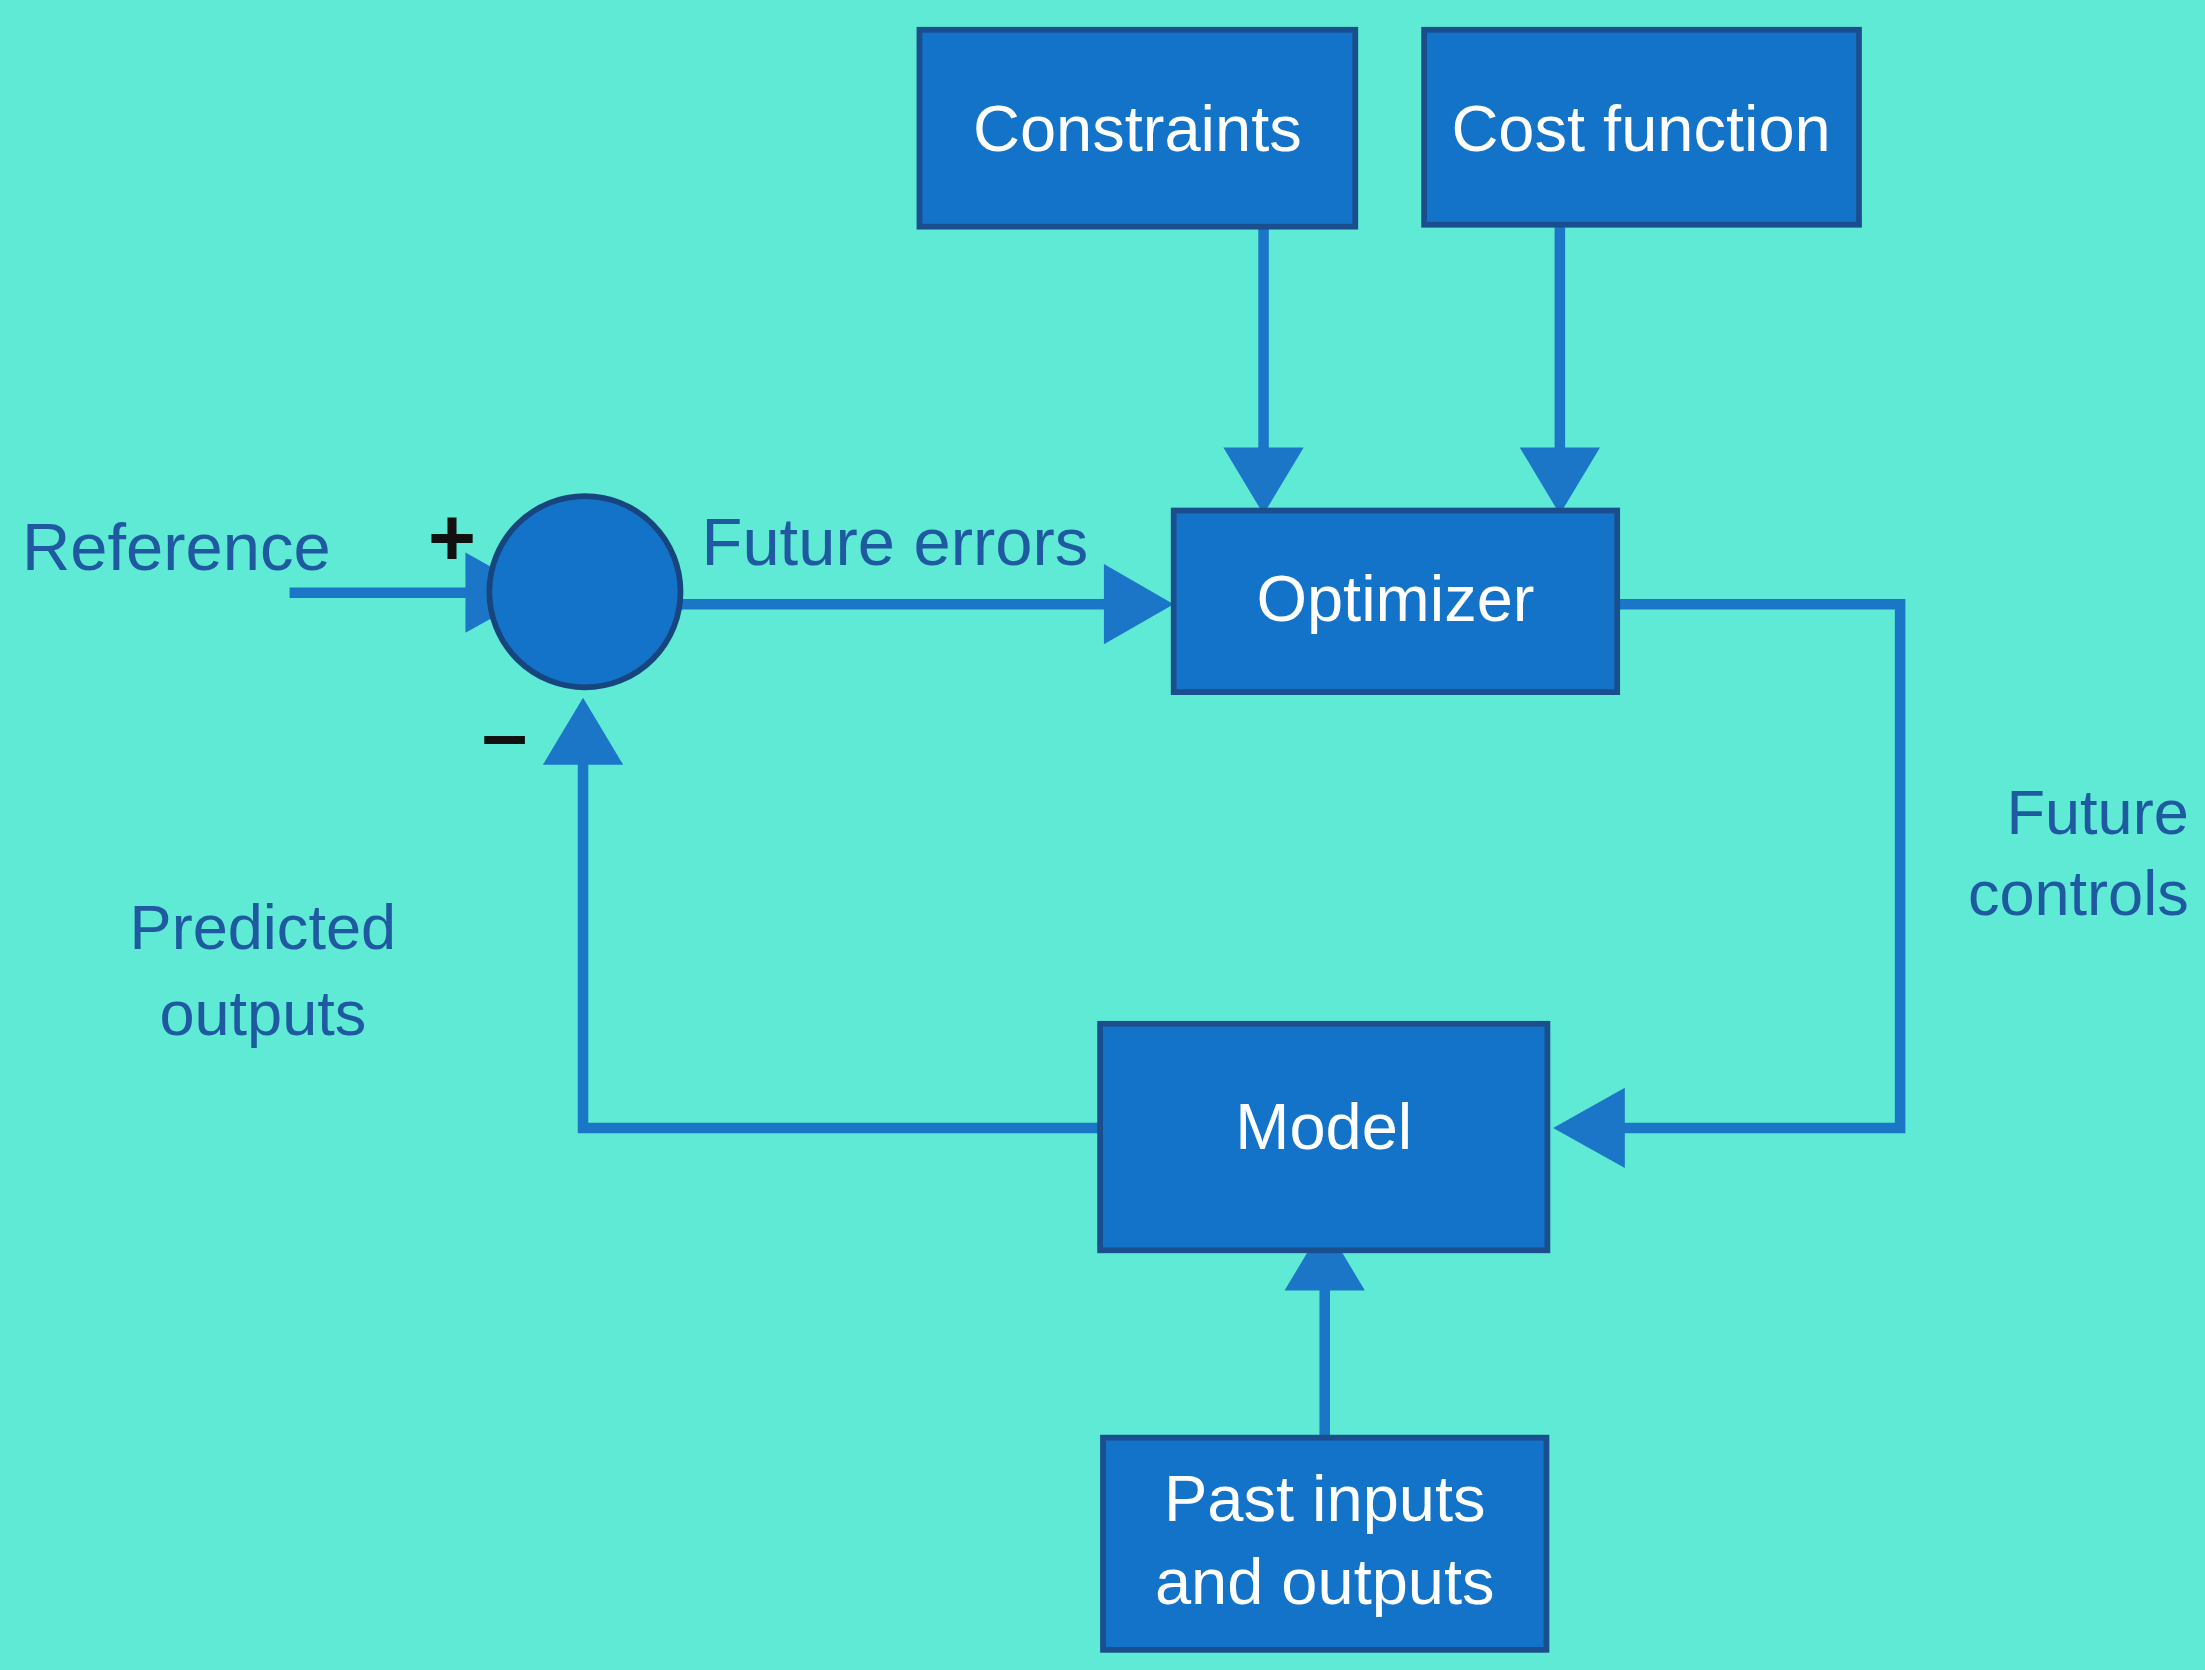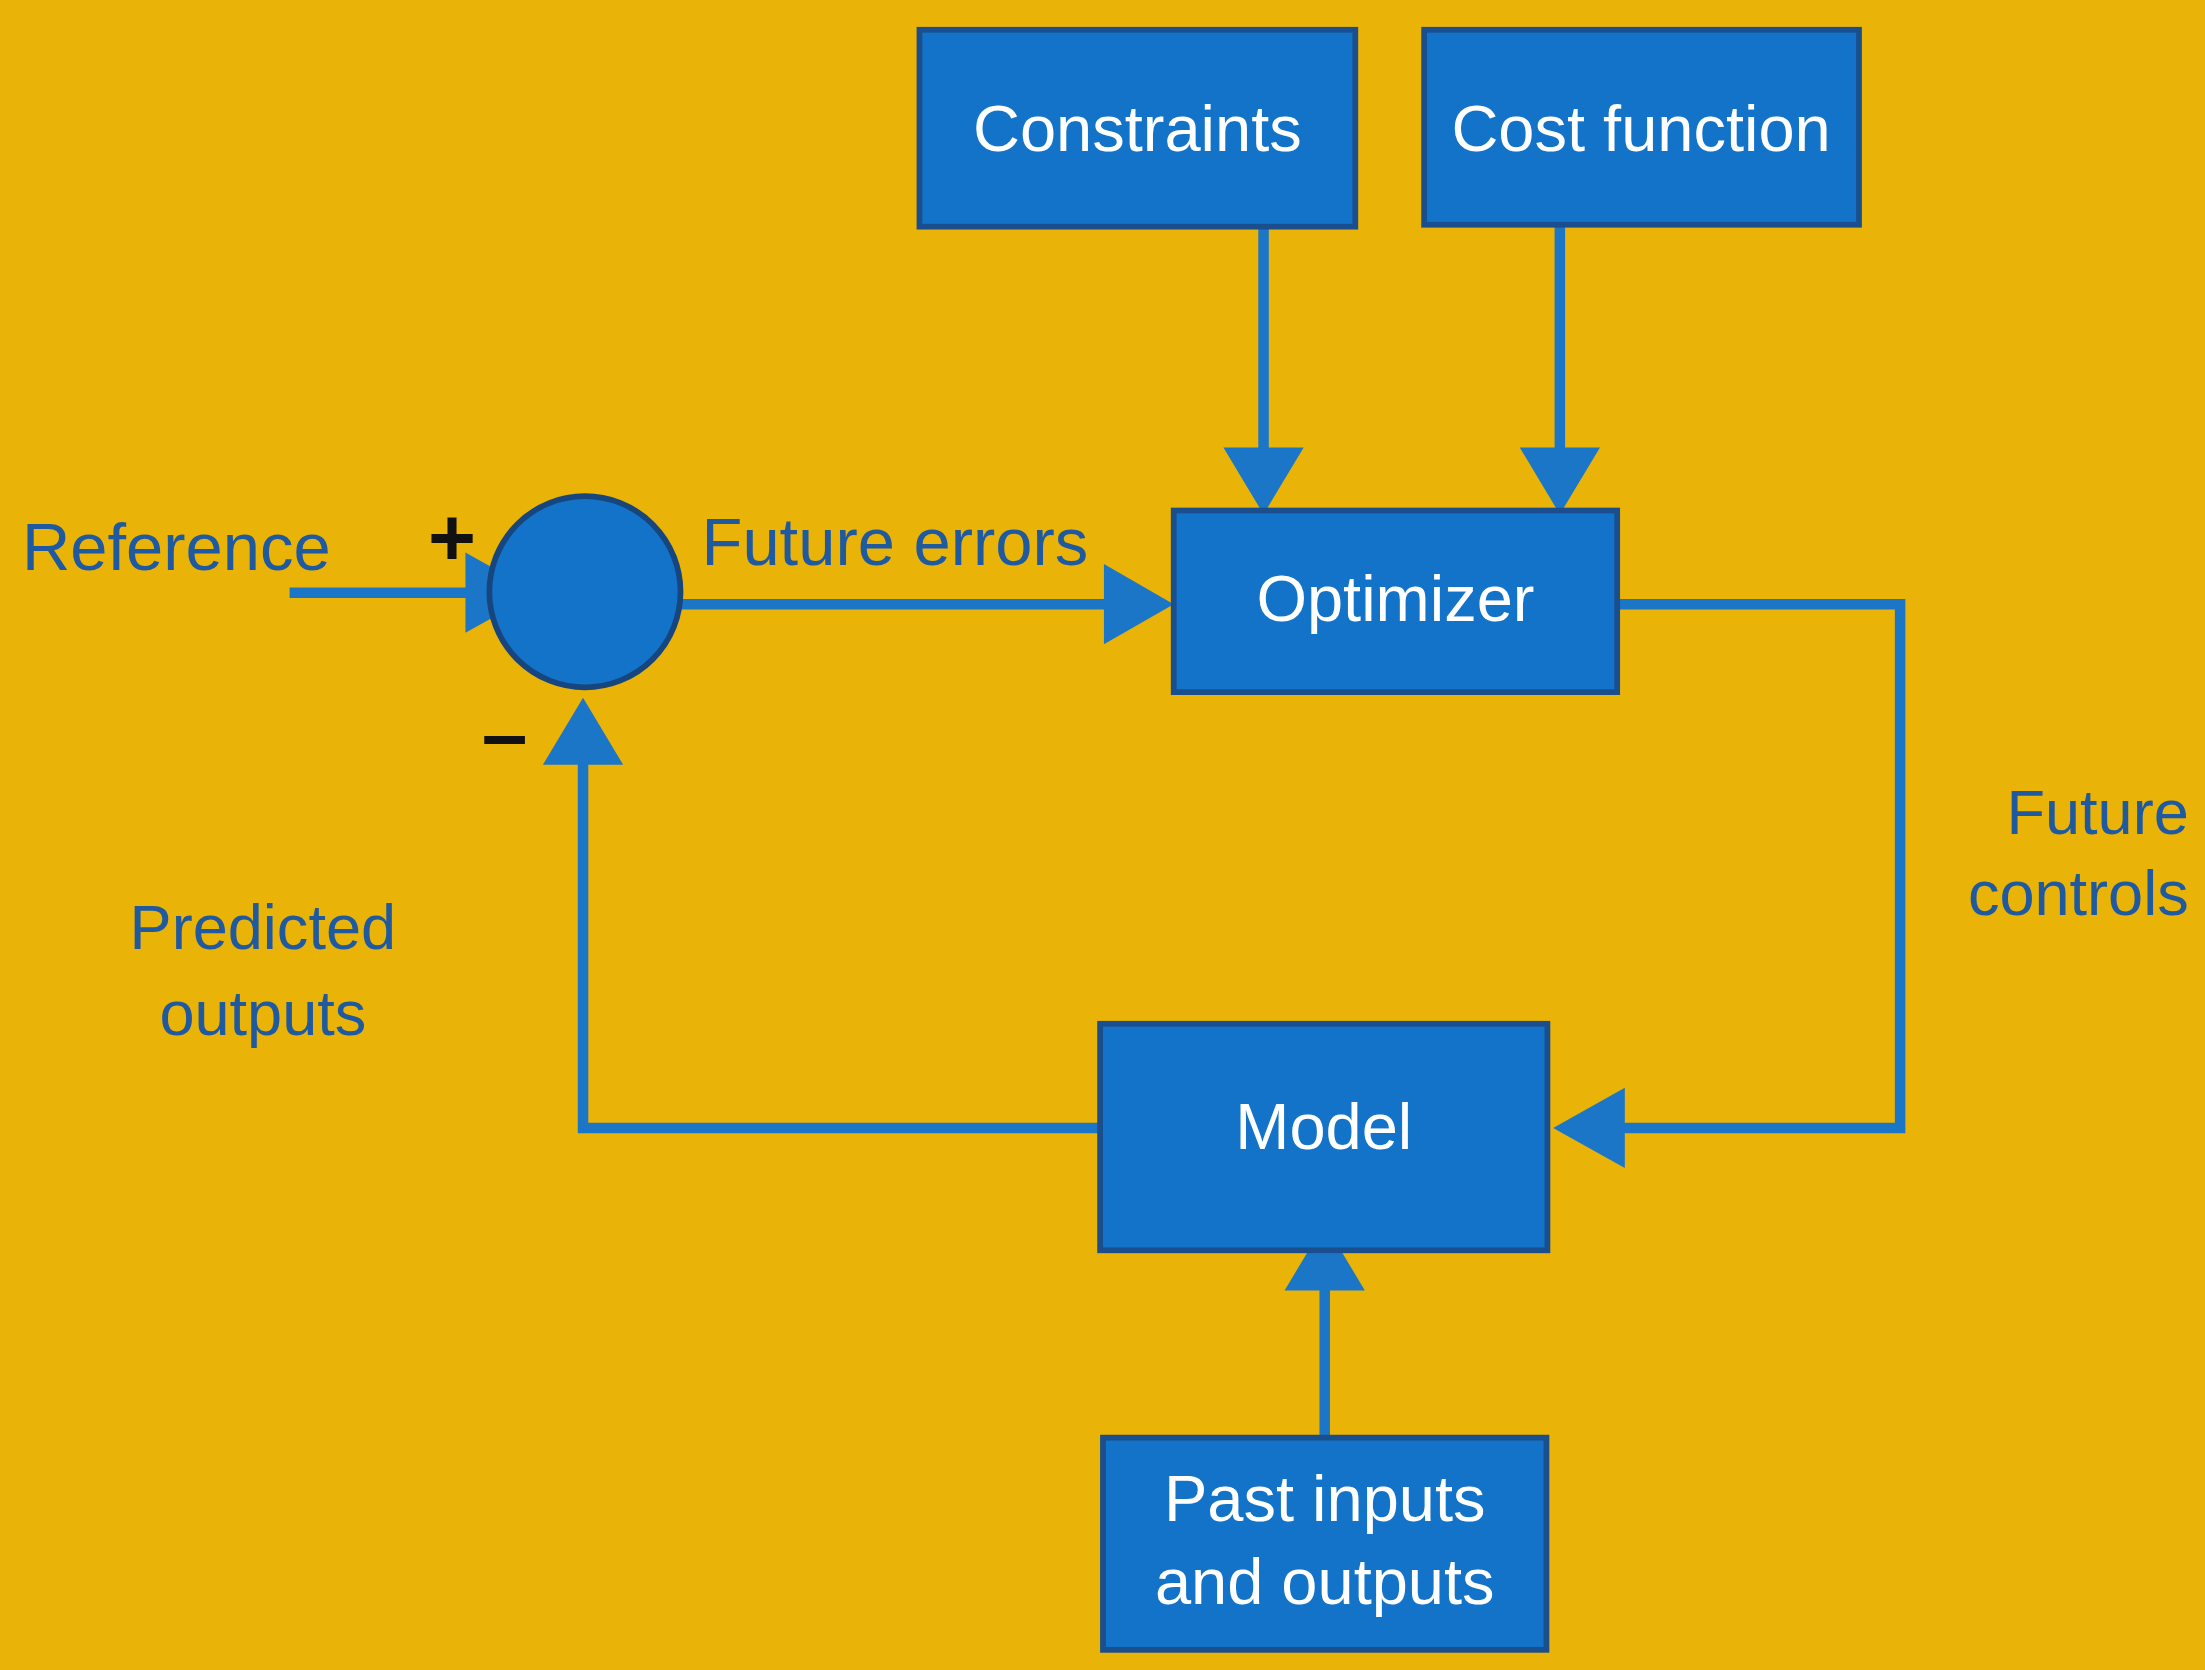--- a/index.html
+++ b/index.html
@@ -7,21 +7,21 @@
     padding: 0;
     background: #ffffff;
   }
   body {
     font-family: "Liberation Sans", sans-serif;
   }
   #canvas {
     position: relative;
     width: 2205px;
     height: 1671px;
-    background: #eab308;
+    background: #5eead4;
     overflow: hidden;
   }
   svg.diagram {
     position: absolute;
     top: 0;
     left: 0;
     width: 2205px;
     height: 1671px;
   }
   .box-label {

